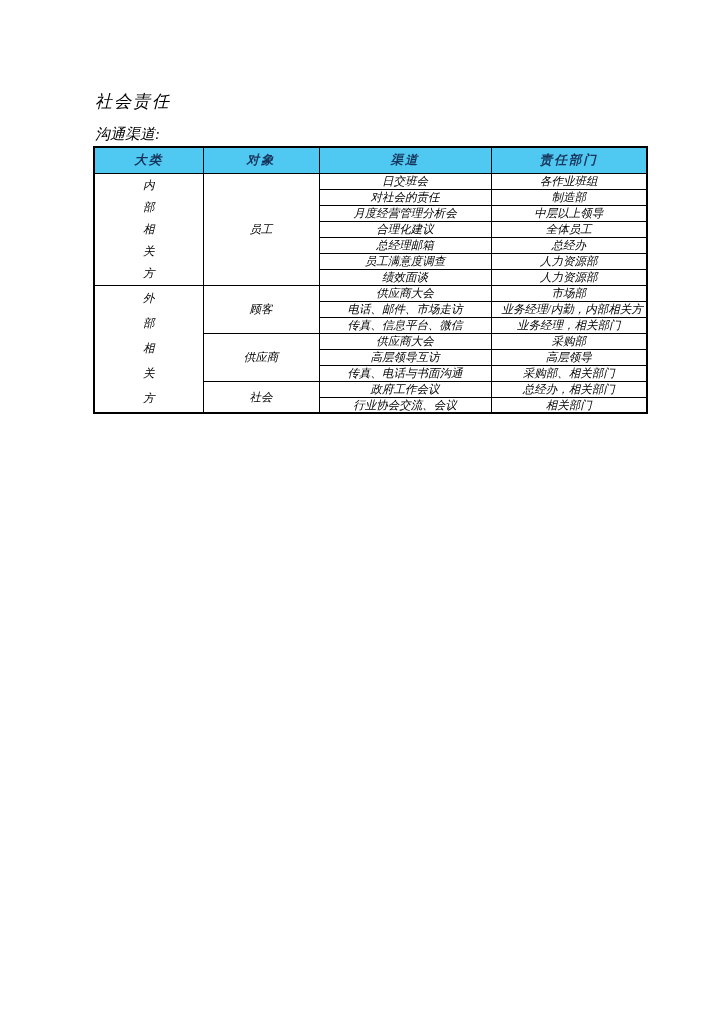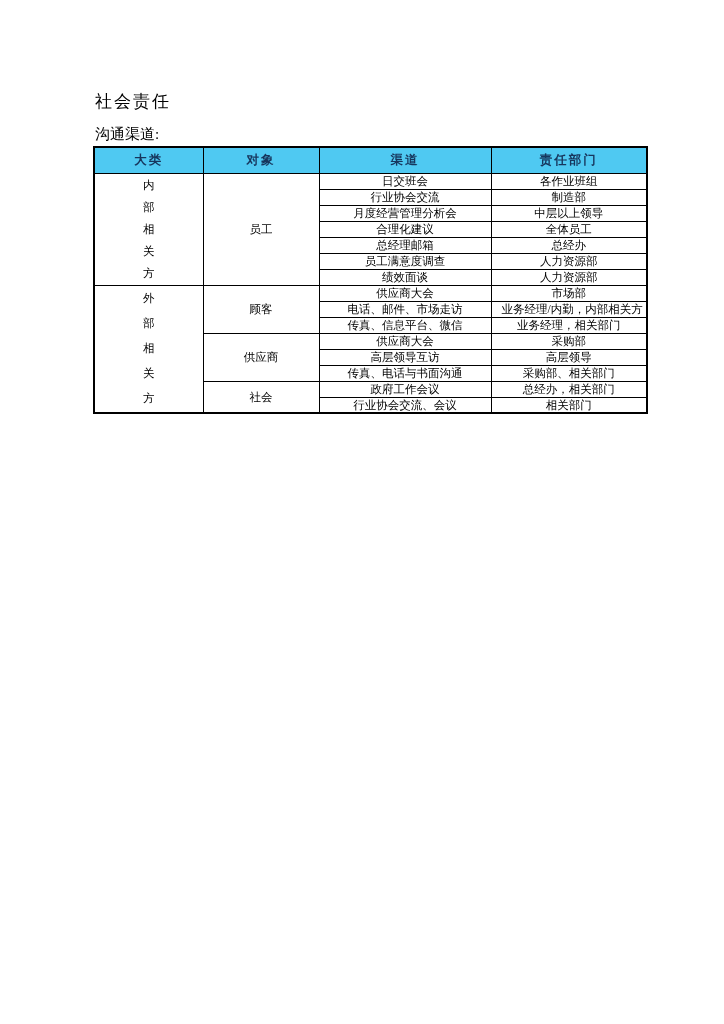--- a/index.html
+++ b/index.html
@@ -14,20 +14,21 @@
   body {
     width: 724px; height: 1024px;
     font-family: "Liberation Serif", "DejaVu Serif", serif;
     color: var(--text);
   }
   .page {
     position: relative;
     width: 724px; height: 768px;
     background: var(--page_bg);
     overflow: hidden;
+    font-style: italic;
   }
   .content {
     position: absolute;
     left: 95px; top: 90px;
     width: 545px;
   }
   .doc-heading {
     font-size: 17px;
     font-weight: normal;
     letter-spacing: 2px;
@@ -122,21 +123,21 @@
         </tr>
       </thead>
       <tbody>
         <tr>
           <td class="cat-cell" rowspan="7"><span class="vlabel v7">内部相关方</span></td>
           <td class="obj-cell" rowspan="7">员工</td>
           <td>日交班会</td>
           <td>各作业班组</td>
         </tr>
         <tr>
-          <td>行业协会交流</td>
+          <td>对社会的责任</td>
           <td>制造部</td>
         </tr>
         <tr>
           <td>月度经营管理分析会</td>
           <td>中层以上领导</td>
         </tr>
         <tr>
           <td>合理化建议</td>
           <td>全体员工</td>
         </tr>

